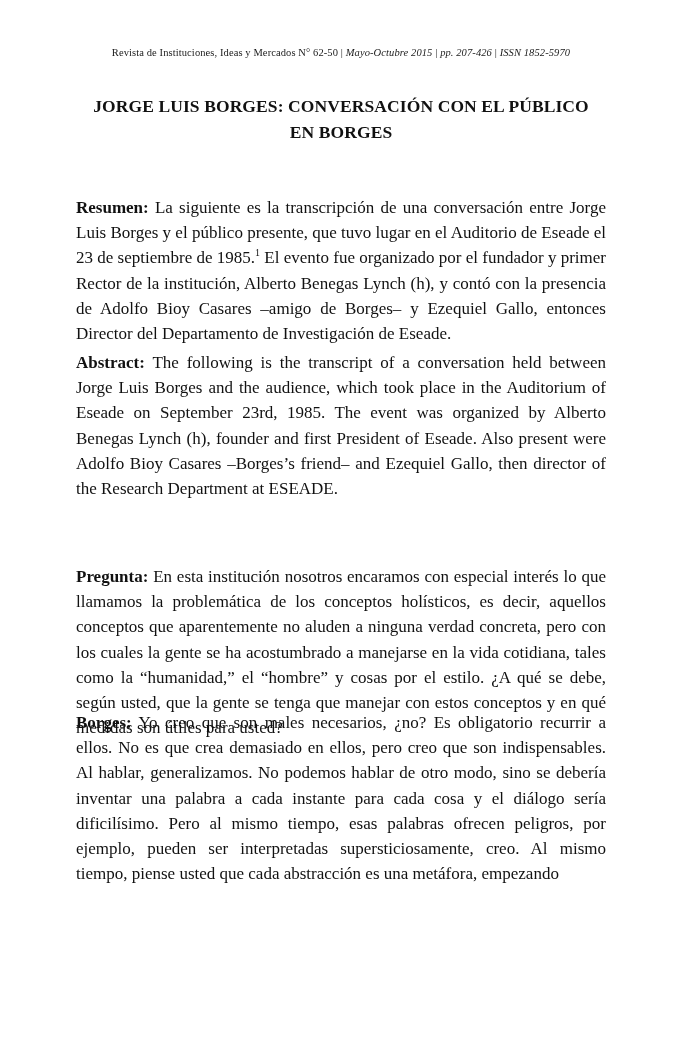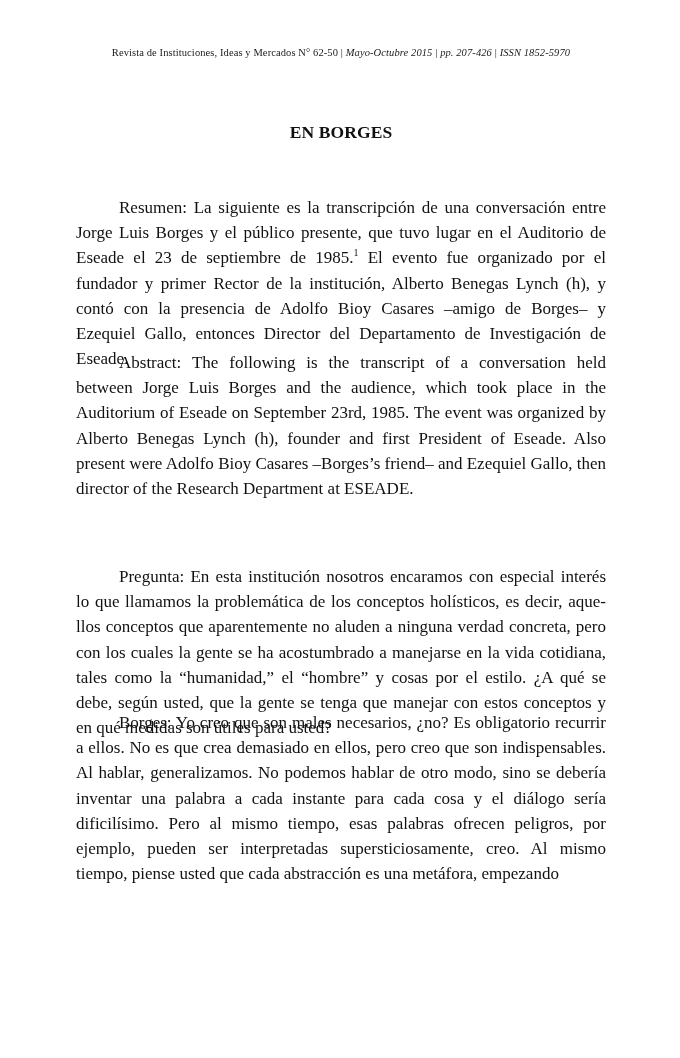--- a/index.html
+++ b/index.html
@@ -48,42 +48,42 @@
     .para {
       position: absolute;
       left: 0;
       width: 530px;
       font-size: 17px;
       line-height: 25.2px;
       text-align: justify;
       margin: 0;
       hyphens: manual;
     }
-    .para .label { font-weight: normal; margin-left: 43px; }
+    .para .label { font-weight: bold; }
     .para sup {
       font-size: 10px;
       line-height: 0;
       vertical-align: super;
     }
     #resumen { top: 195px; }
     #abstract { top: 350px; }
     #pregunta { top: 564px; }
     #borges { top: 710px; }
   </style>
 </head>
 <body>
 
 <div class="page">
 
   <div class="running-header">
     <span>Revista de Instituciones, Ideas y Mercados N° 62-50</span><span> | </span><span class="it">Mayo-Octubre 2015</span><span> | </span><span class="it">pp. 207-426</span><span> | </span><span class="it">ISSN 1852-5970</span>
   </div>
 
   <h1 class="title">
-    <br>
+    <span>JORGE LUIS BORGES: CONVERSACIÓN CON EL PÚBLICO</span><br>
     <span>EN BORGES</span>
   </h1>
 
   <p class="para" id="resumen">
     <span class="label">Resumen:</span><span> La siguiente es la transcripción de una conversación entre Jorge Luis Borges y el público presente, que tuvo lugar en el Auditorio de Eseade el 23 de septiembre de 1985.</span><sup>1</sup><span> El evento fue organizado por el fundador y primer Rector de la institución, Alberto Benegas Lynch (h), y contó con la presencia de Adolfo Bioy Casares –amigo de Borges– y Ezequiel Gallo, entonces Director del Departamento de Investigación de Eseade.</span>
   </p>
 
   <p class="para" id="abstract">
     <span class="label">Abstract:</span><span> The following is the transcript of a conversation held between Jorge Luis Borges and the audience, which took place in the Auditorium of Eseade on September 23rd, 1985. The event was organized by Alberto Benegas Lynch (h), founder and first President of Eseade. Also present were Adolfo Bioy Casares –Borges’s friend– and Ezequiel Gallo, then director of the Research Department at ESEADE.</span>
   </p>

